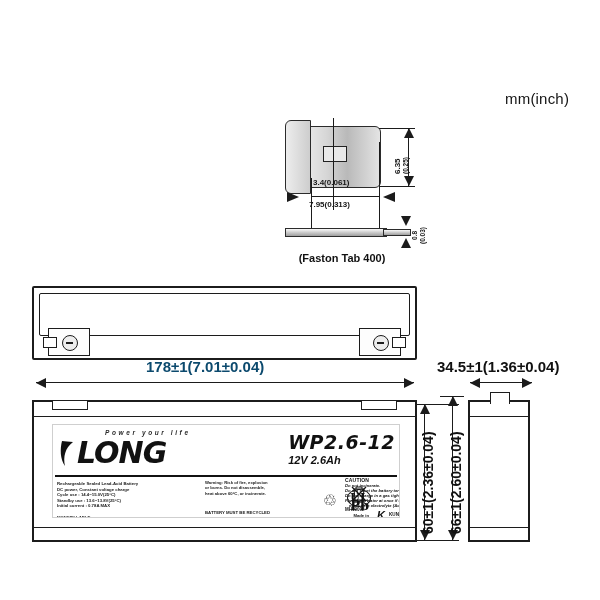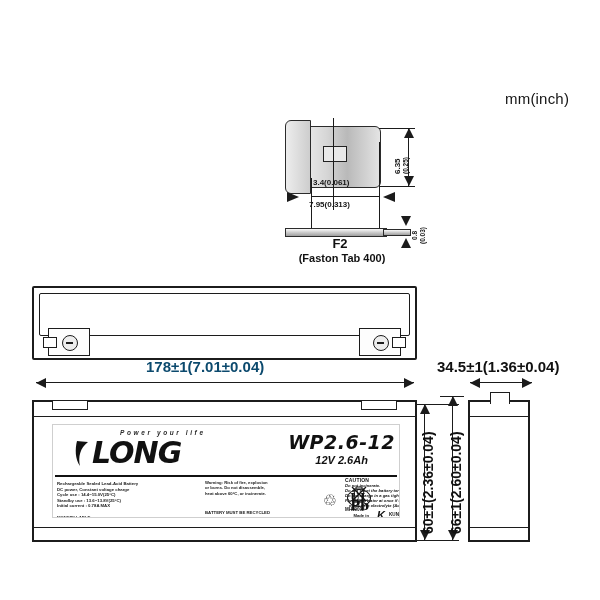--- a/index.html
+++ b/index.html
@@ -211,21 +211,21 @@
     border: 1px solid #cfcfcf;
     box-sizing: border-box;
     overflow: hidden;
   }
   #label-top {
     position: relative;
     height: 48px;
   }
   #brand-block {
     position: absolute;
-    left: 19px; top: 2px;
+    left: 4px; top: 2px;
     width: 170px; height: 46px;
   }
   #brand-tagline {
     position: absolute;
     left: 48px; top: 2px;
     font-size: 6.5px;
     font-weight: bold;
     letter-spacing: 2.6px;
     font-style: italic;
     color: #2a2a2a;
@@ -241,21 +241,21 @@
     font-family: "DejaVu Sans", sans-serif;
   }
   #brand-swoosh {
     position: absolute;
     left: 2px; top: 12px;
     width: 26px; height: 28px;
   }
   #model-block {
     position: absolute;
     right: 4px; top: 6px;
-    text-align: center;
+    text-align: left;
   }
   #model-name {
     font-size: 19px; font-weight: bold; font-style: italic;
     color: #111; letter-spacing: 0.5px;
     font-family: "DejaVu Sans", sans-serif;
   }
   #model-rating {
     font-size: 11px; font-weight: bold; font-style: italic;
     color: #111; margin-top: 1px;
   }
@@ -418,21 +418,20 @@
 
     <div class="tab-strip" style="left:10px; top:112px; width:100px; height:7px;"></div>
     <div class="tab-strip" style="left:108px; top:113px; width:26px; height:5px;"></div>
 
     <div class="abs" style="left:126px; top:100px; width:0;height:0;border-left:5px solid transparent;border-right:5px solid transparent;border-top:10px solid #1b1b1b;"></div>
     <div class="abs" style="left:126px; top:122px; width:0;height:0;border-left:5px solid transparent;border-right:5px solid transparent;border-bottom:10px solid #1b1b1b;"></div>
     <div class="dim-text-xs vert" style="left:136px; top:124px; transform:rotate(-90deg);">0.8</div>
     <div class="dim-text-xs vert" style="left:144px; top:128px; transform:rotate(-90deg);">(0.03)</div>
   </div>
 
-  <div class="abs ctr" id="f2-label">F2</div>
   <div class="abs ctr" id="f2-sublabel">(Faston Tab 400)</div>
 
   <div class="abs" id="top-view">
     <div id="top-view-inner"></div>
     <div class="top-terminal" style="left:14px;">
       <div class="tabstub" style="left:-6px;"></div>
       <div class="screw"></div>
     </div>
     <div class="top-terminal" style="right:14px;">
       <div class="tabstub" style="right:-6px;"></div>

